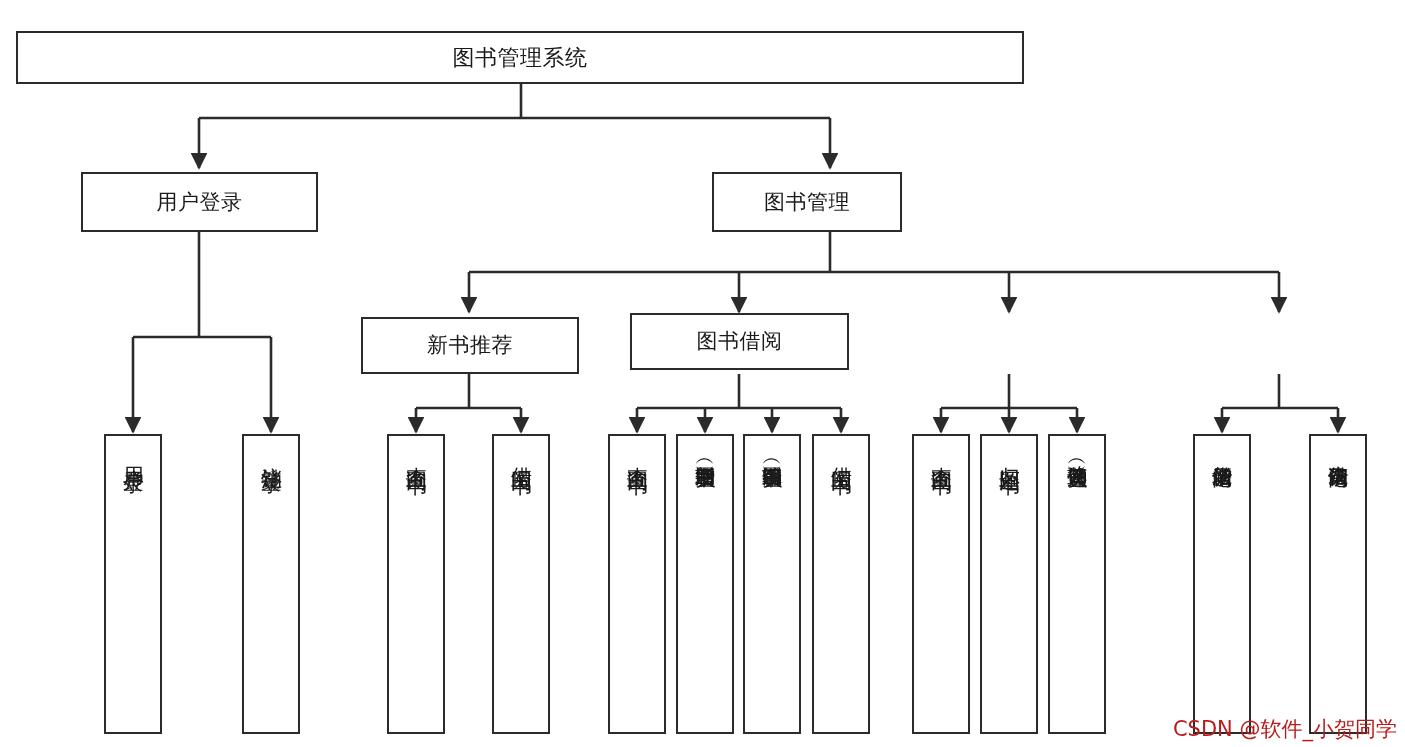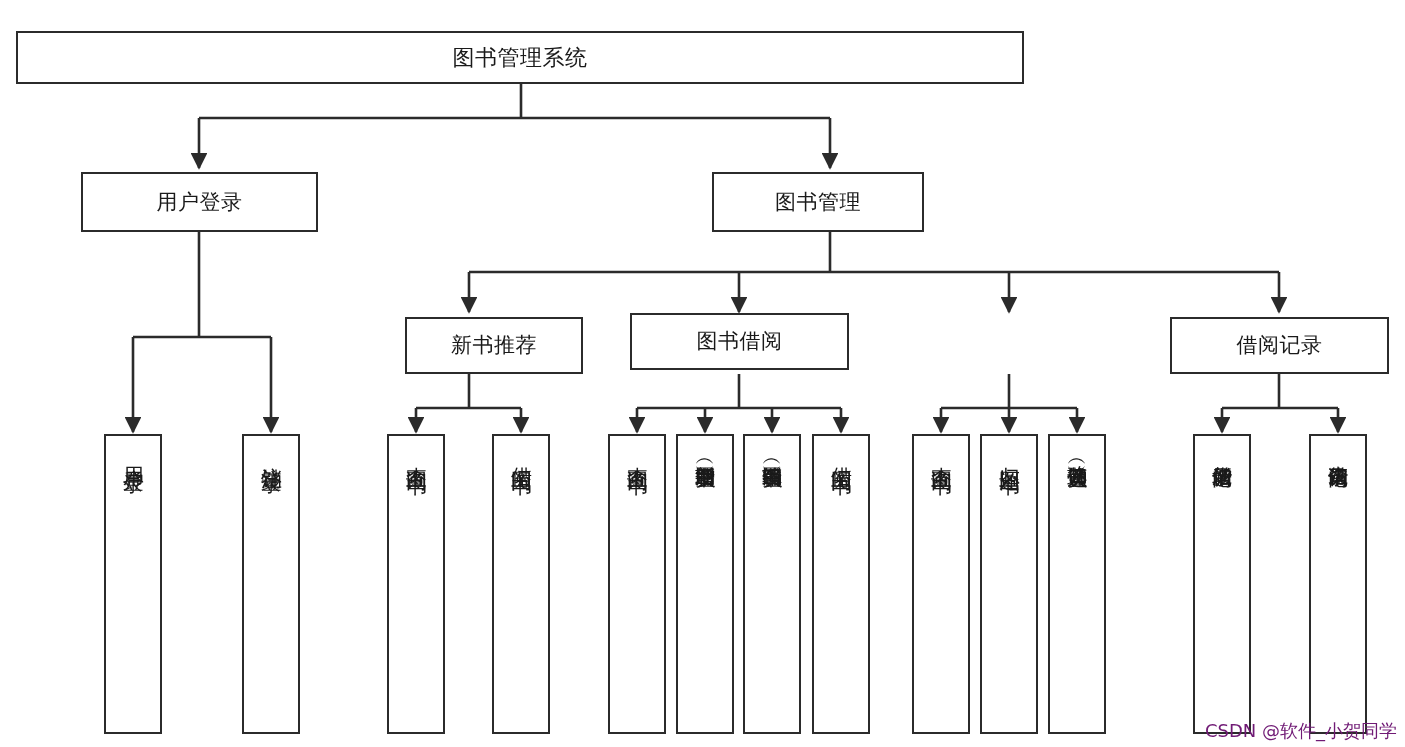--- a/index.html
+++ b/index.html
@@ -61,22 +61,22 @@
     white-space: nowrap;
   }
   .node.vert.tight .label {
     font-size: 20px;
     letter-spacing: 0.5px;
   }
   #watermark {
     position: absolute;
     right: 8px;
     bottom: 4px;
-    font-size: 18px;
-    color: #701a75;
+    font-size: 21px;
+    color: #b91c1c;
     z-index: 5;
     white-space: nowrap;
     user-select: none;
     margin-top: 16px;
   }
 </style>
 </head>
 <body>
 
 <div id="diagram-root">
@@ -132,33 +132,30 @@
     </g>
   </svg>
 
   <div class="node horiz root" style="left:16px; top:13px; width:1008px; height:53px;margin-top:18px;">
     <span class="label">图书管理系统</span>
   </div>
 
   <div class="node horiz" style="left:81px; top:172px; width:237px; height:60px;">
     <span class="label">用户登录</span>
   </div>
-  <div class="node horiz" style="left:712px; top:172px; width:212px; height:60px;">
+  <div class="node horiz" style="left:712px; top:172px; width:190px; height:60px;">
     <span class="label">图书管理</span>
   </div>
 
-  <div class="node horiz" style="left:361px; top:317px; width:178px; height:57px;margin-left:44px;">
+  <div class="node horiz" style="left:361px; top:317px; width:218px; height:57px;">
     <span class="label">新书推荐</span>
   </div>
   <div class="node horiz" style="left:630px; top:313px; width:219px; height:57px;">
     <span class="label">图书借阅</span>
   </div>
-  <div class="node horiz" style="left:1170px; top:317px; width:219px; height:57px;">
-    <span class="label">借阅记录</span>
-  </div>
 
   <div class="node vert" style="left:104px; top:434px; width:58px; height:300px;">
     <span class="label">用户登录</span>
   </div>
   <div class="node vert" style="left:242px; top:434px; width:58px; height:300px;">
     <span class="label">注销登录</span>
   </div>
 
   <div class="node vert" style="left:387px; top:434px; width:58px; height:300px;">
     <span class="label">查询图书</span>

